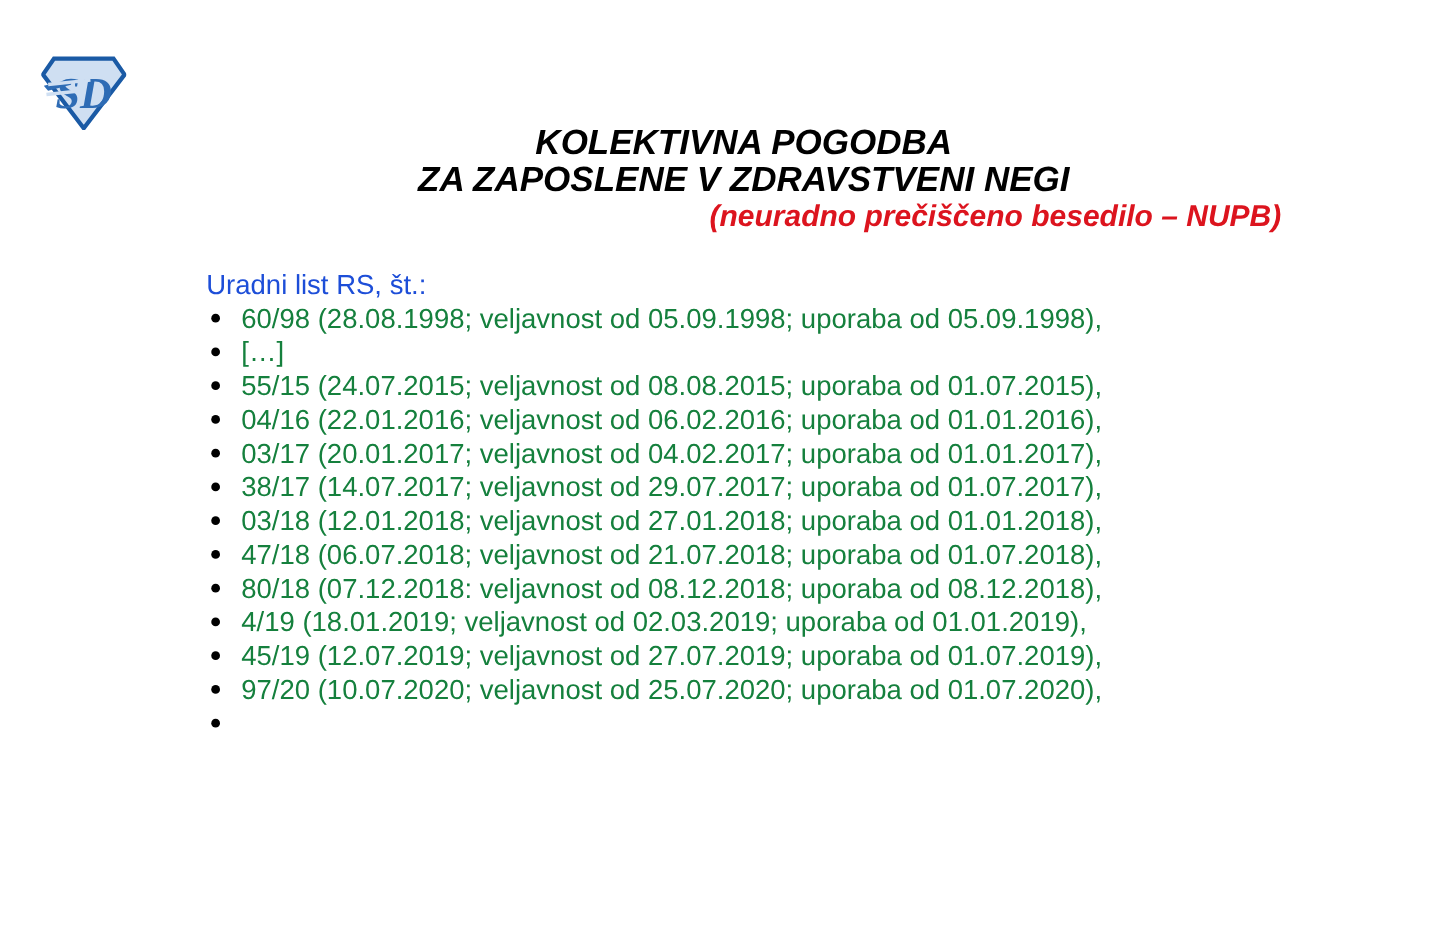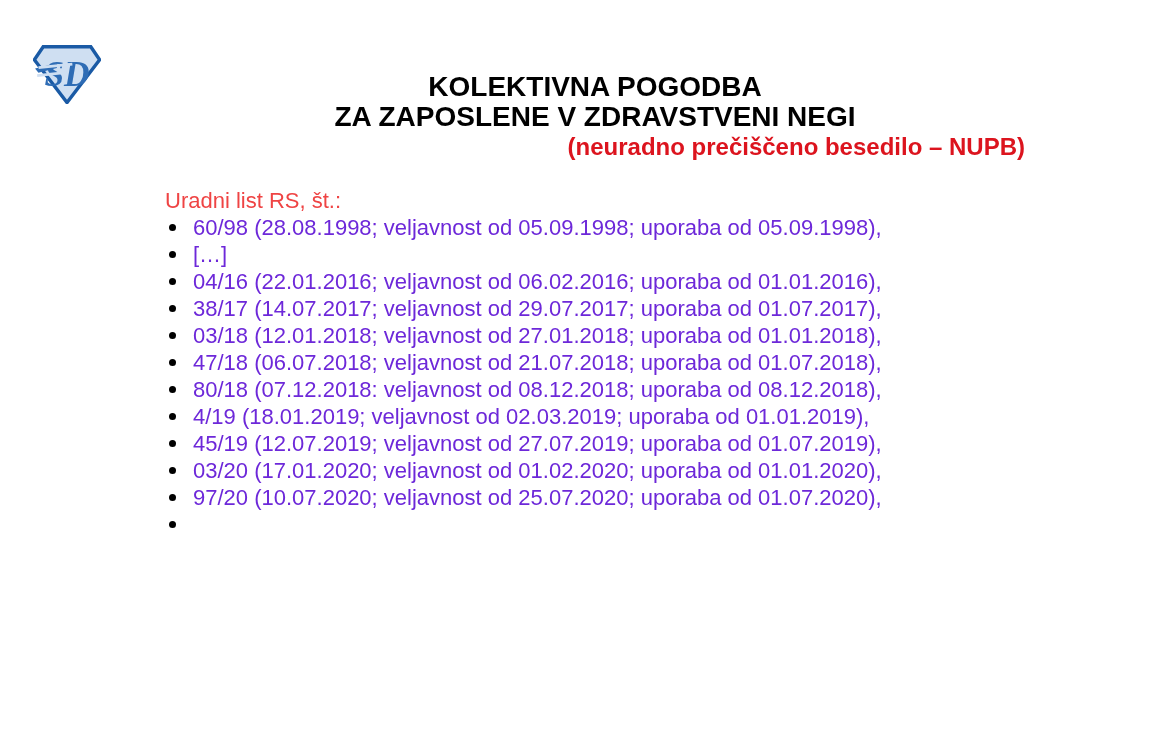--- a/index.html
+++ b/index.html
@@ -12,37 +12,37 @@
     color:#000;
   }
   .logo {
     position:absolute; left:33px; top:44px;
     width:68px; height:60px;
   }
   .content {
     position:absolute; left:165px; top:0;
     width:860px;
   }
-  .title-block { padding-top:72px; }
+  .title-block { padding-top:99px;font-style:italic; }
   .title-line {
     font-weight:bold; font-size:28px; line-height:30px;
     text-align:center; color:#000000; white-space:nowrap;
   }
   .subtitle-line {
     font-weight:bold; font-size:24px; line-height:30px;
     text-align:right; color:#dc141e; white-space:nowrap;
   }
   .list-header {
     margin-top:25px;
-    font-size:22px; line-height:27px; color:#ef4444;
+    font-size:22px; line-height:27px; color:#1d4ed8;
   }
   ul.gazette { list-style:none; margin:0; padding:0; }
   ul.gazette li {
     display:flex; align-items:center;
-    height:27px; font-size:22px; color:#6d28d9; white-space:nowrap;
+    height:27px; font-size:22px; color:#15803d; white-space:nowrap;
   }
   .bullet {
     width:7px; height:7px; border-radius:50%;
     background:#000; margin:0 17px 0 4px; flex:0 0 auto;
   }
 </style>
 </head>
 <body>
 
 <div class="logo">
@@ -68,21 +68,29 @@
     <li>
         <span class="bullet"></span>
         <span>60/98 (28.08.1998; veljavnost od 05.09.1998; uporaba od 05.09.1998),</span>
       </li>
     <li>
         <span class="bullet"></span>
         <span>[…]</span>
       </li>
     <li>
         <span class="bullet"></span>
+        <span>55/15 (24.07.2015; veljavnost od 08.08.2015; uporaba od 01.07.2015),</span>
+      </li>
+    <li>
+        <span class="bullet"></span>
         <span>04/16 (22.01.2016; veljavnost od 06.02.2016; uporaba od 01.01.2016),</span>
+      </li>
+    <li>
+        <span class="bullet"></span>
+        <span>03/17 (20.01.2017; veljavnost od 04.02.2017; uporaba od 01.01.2017),</span>
       </li>
     <li>
         <span class="bullet"></span>
         <span>38/17 (14.07.2017; veljavnost od 29.07.2017; uporaba od 01.07.2017),</span>
       </li>
     <li>
         <span class="bullet"></span>
         <span>03/18 (12.01.2018; veljavnost od 27.01.2018; uporaba od 01.01.2018),</span>
       </li>
     <li>
@@ -96,23 +104,19 @@
     <li>
         <span class="bullet"></span>
         <span>4/19 (18.01.2019; veljavnost od 02.03.2019; uporaba od 01.01.2019),</span>
       </li>
     <li>
         <span class="bullet"></span>
         <span>45/19 (12.07.2019; veljavnost od 27.07.2019; uporaba od 01.07.2019),</span>
       </li>
     <li>
         <span class="bullet"></span>
-        <span>03/20 (17.01.2020; veljavnost od 01.02.2020; uporaba od 01.01.2020),</span>
-      </li>
-    <li>
-        <span class="bullet"></span>
         <span>97/20 (10.07.2020; veljavnost od 25.07.2020; uporaba od 01.07.2020),</span>
       </li>
     <li>
         <span class="bullet"></span>
       </li>
   </ul>
 </div>
 
 </body></html>

